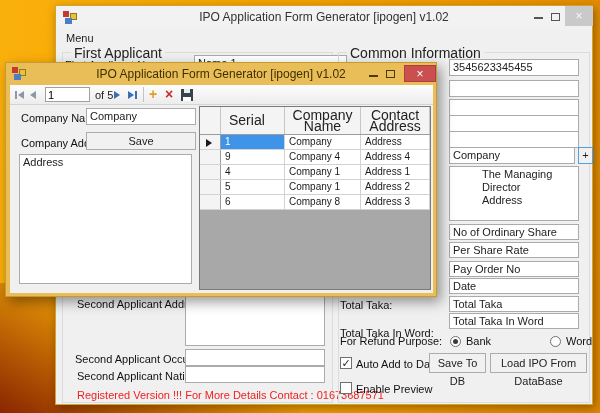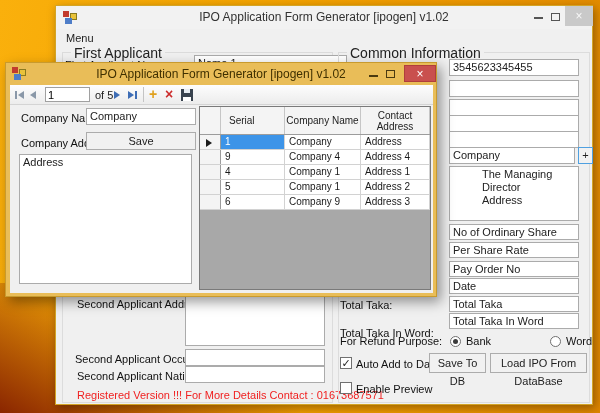--- a/index.html
+++ b/index.html
@@ -79,21 +79,21 @@
   #tool-add { left:139px; color:#DFA01E; }
   #tool-del { left:155px; color:#CC2B2B; }
   #tool-save { position:absolute; left:171px; top:4px; width:12px; height:12px; background:#39434F; }
   #tool-save .shutter { position:absolute; left:3px; top:0; width:6px; height:4px; background:#E8EDF2; }
   #tool-save .slabel  { position:absolute; left:2px; bottom:0; width:8px; height:4px; background:#fff; }
 
   
   #grid { position:absolute; left:189px; top:21px; width:232px; height:184px;
           background:#A8A8A8; border:1px solid #7A7A7A; }
   .g-header { display:flex; height:28px; background:#F4F4F4; border-bottom:1px solid #9C9C9C; }
-  .gh { font-size:10px; color:#222; border-right:1px solid #C6C6C6; display:flex;
+  .gh { font-size:14px; color:#222; border-right:1px solid #C6C6C6; display:flex;
         align-items:center; justify-content:center; text-align:center; line-height:11px; }
   .gh.corner { width:21px; }
   .gh.c-serial { width:64px; justify-content:flex-start; padding-left:8px; }
   .gh.c-name { width:76px; }
   .gh.c-addr { flex:1; }
   .g-row { display:flex; height:15px; background:#fff; border-bottom:1px solid #D2D2D2; }
   .gc { font-size:10px; color:#1A1A1A; padding:1px 0 0 4px; border-right:1px solid #D2D2D2;
         overflow:hidden; white-space:nowrap; }
   .gc.rowhdr { width:21px; background:#F4F4F4; border-right:1px solid #9C9C9C; position:relative; padding:0; }
   .gc.c-serial { width:64px; }
@@ -265,20 +265,20 @@
         </div>
         <div class="g-row">
           <div class="gc rowhdr"></div>
           <div class="gc c-serial">5</div>
           <div class="gc c-name">Company 1</div>
           <div class="gc c-addr">Address 2</div>
         </div>
         <div class="g-row">
           <div class="gc rowhdr"></div>
           <div class="gc c-serial">6</div>
-          <div class="gc c-name">Company 9</div>
+          <div class="gc c-name">Company 8</div>
           <div class="gc c-addr">Address 3</div>
         </div>
       </div>
 
     </div>
   </div>
 </div>
 
 </body></html>

